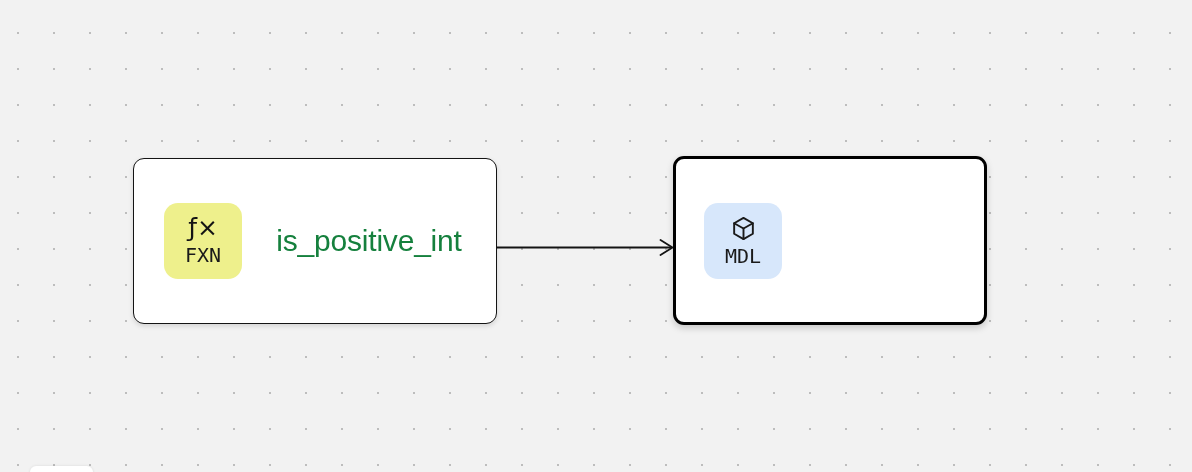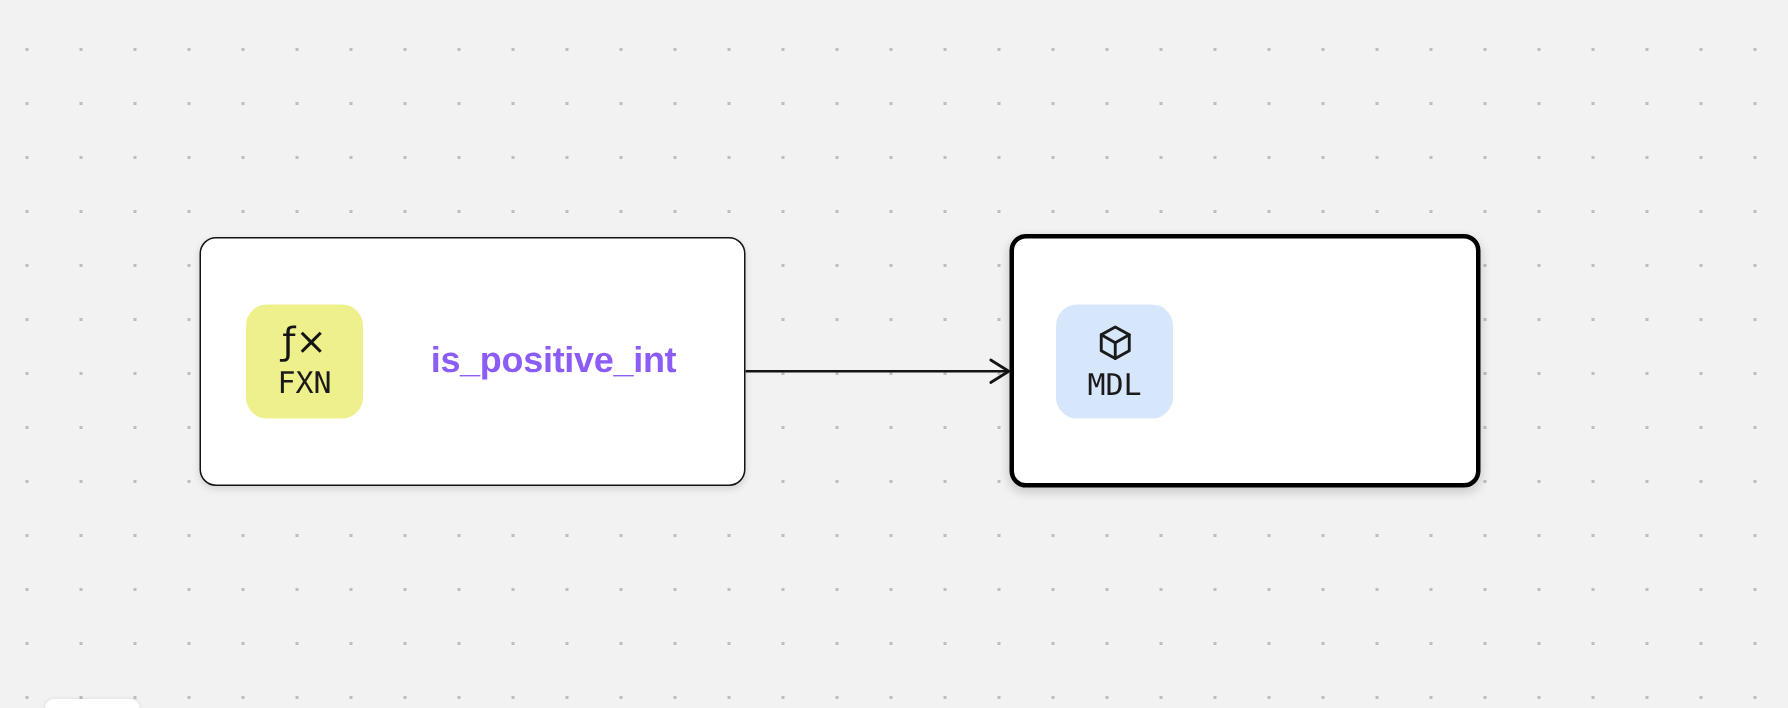--- a/index.html
+++ b/index.html
@@ -79,24 +79,24 @@
     line-height: 1.2;
     color: #1a1a1a;
   }
   .cube-svg {
     display: block;
     margin-top: 2px;
   }
   .node-label {
     flex: 1;
     text-align: center;
-    font-size: 24px;
-    font-weight: 700;
+    font-size: 30px;
+    font-weight: 400;
     letter-spacing: -0.2px;
-    color: #8b5cf6;
+    color: #15803d;
     white-space: nowrap;
   }
   .bottom-sliver {
     position: absolute;
     left: 30px;
     top: 466px;
     width: 63px;
     height: 14px;
     background: #ffffff;
     border-radius: 6px;

